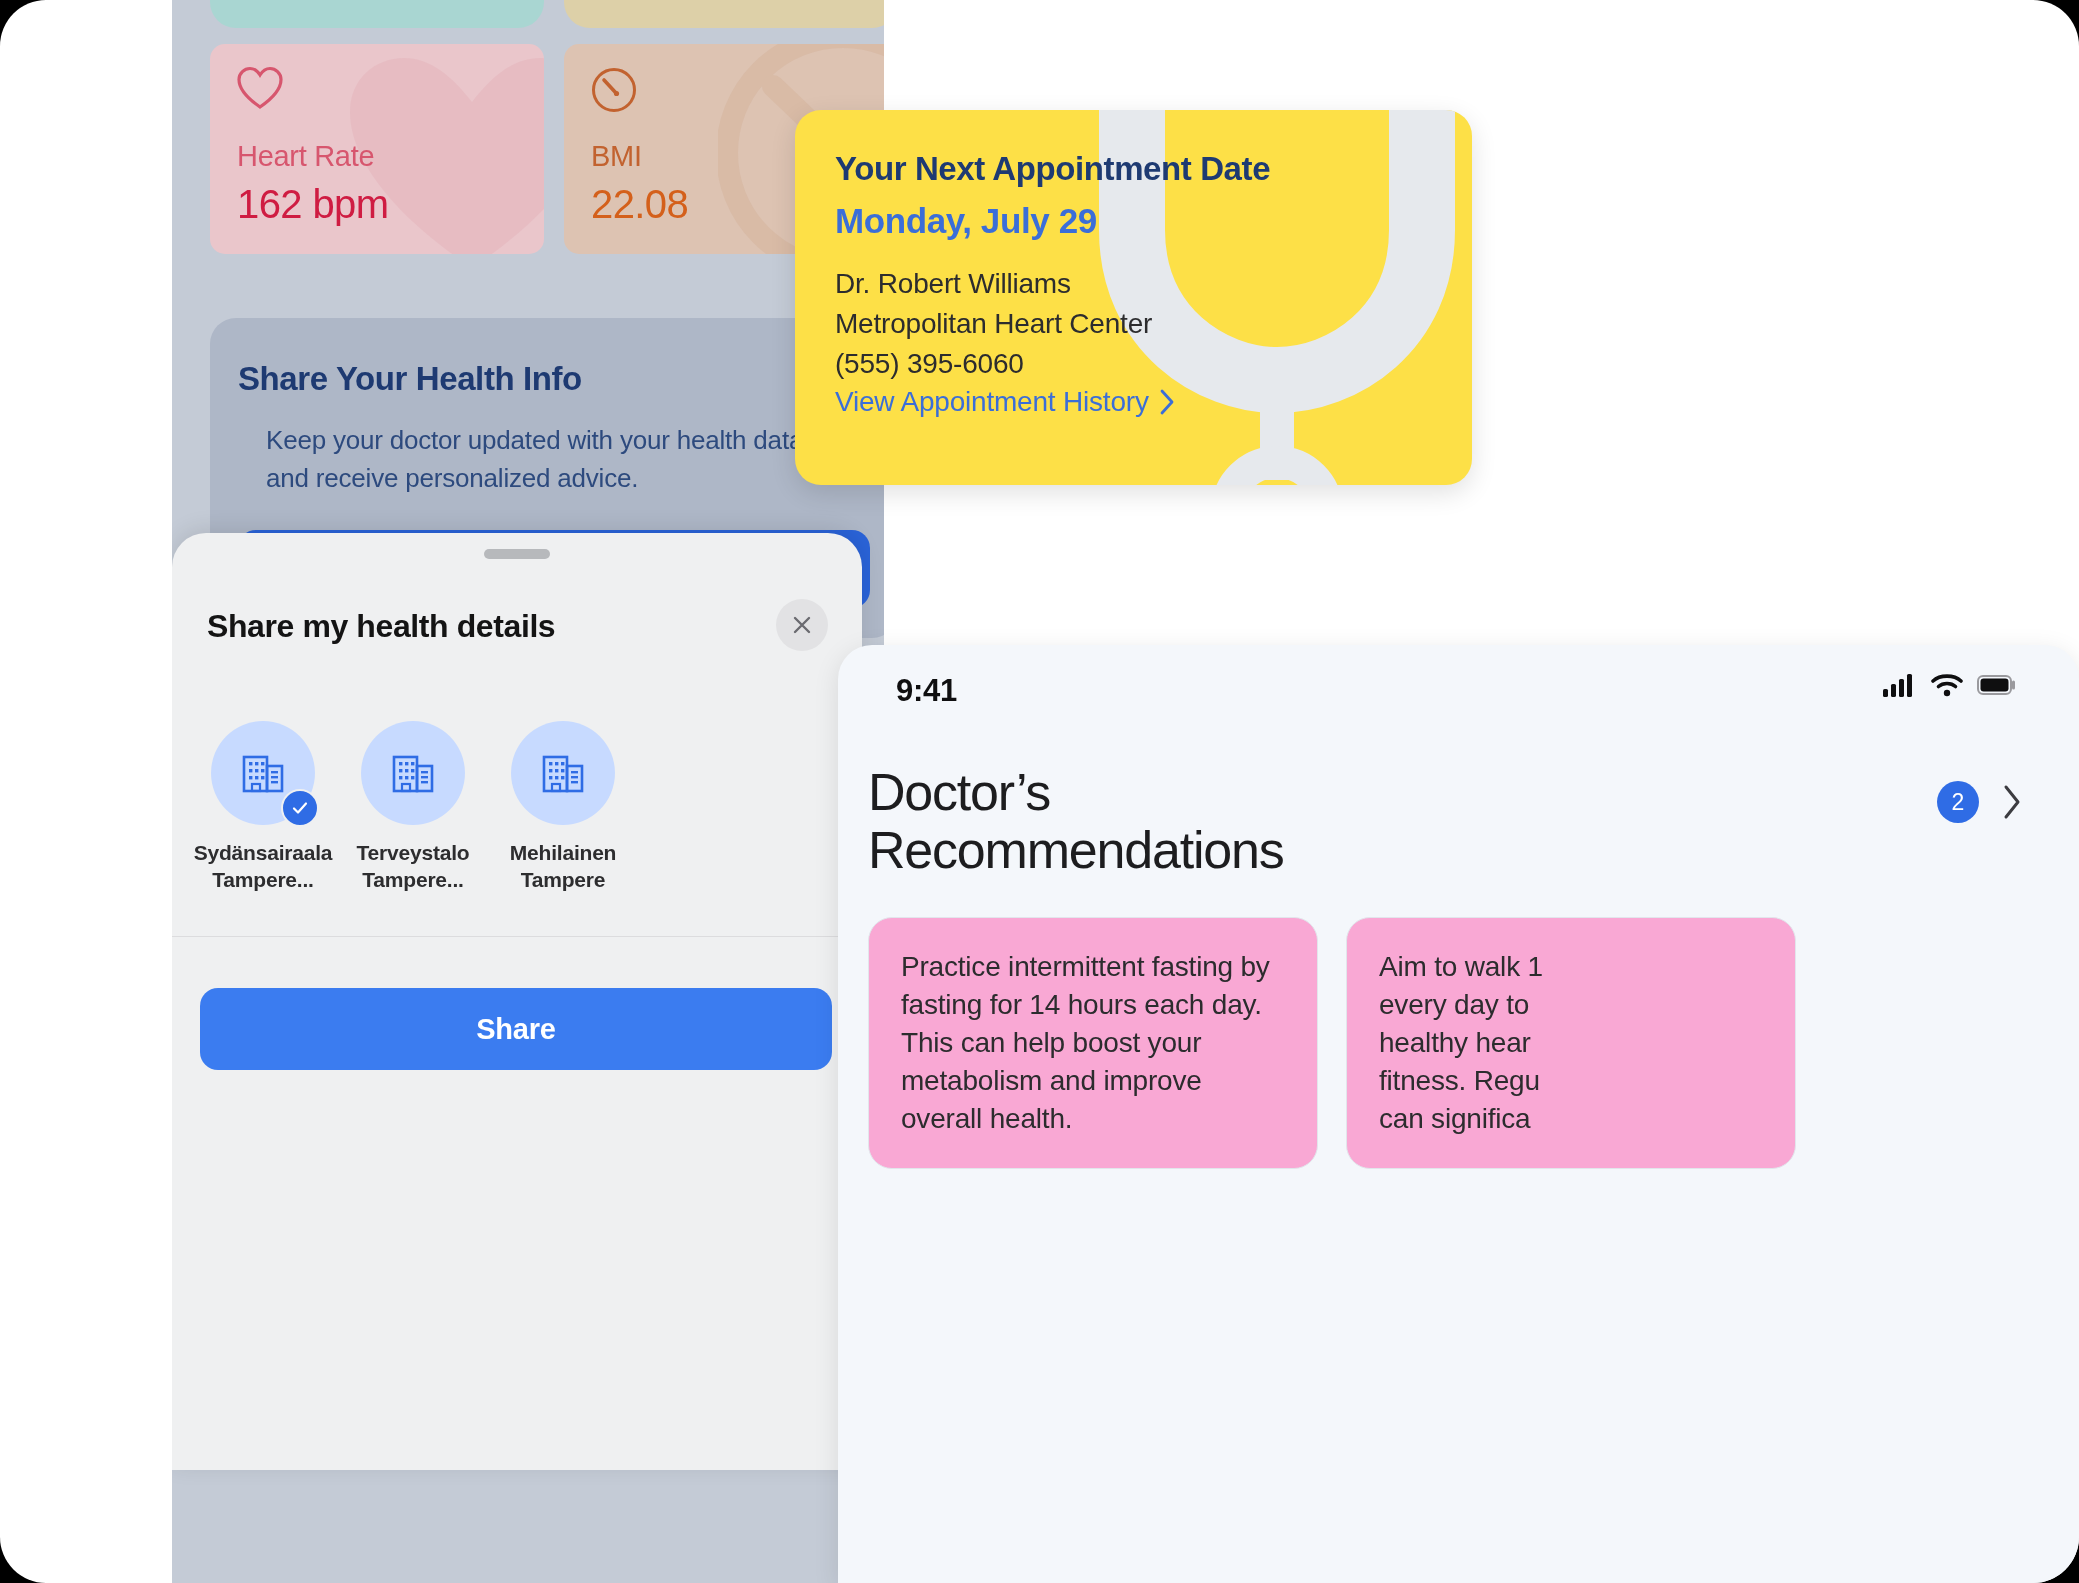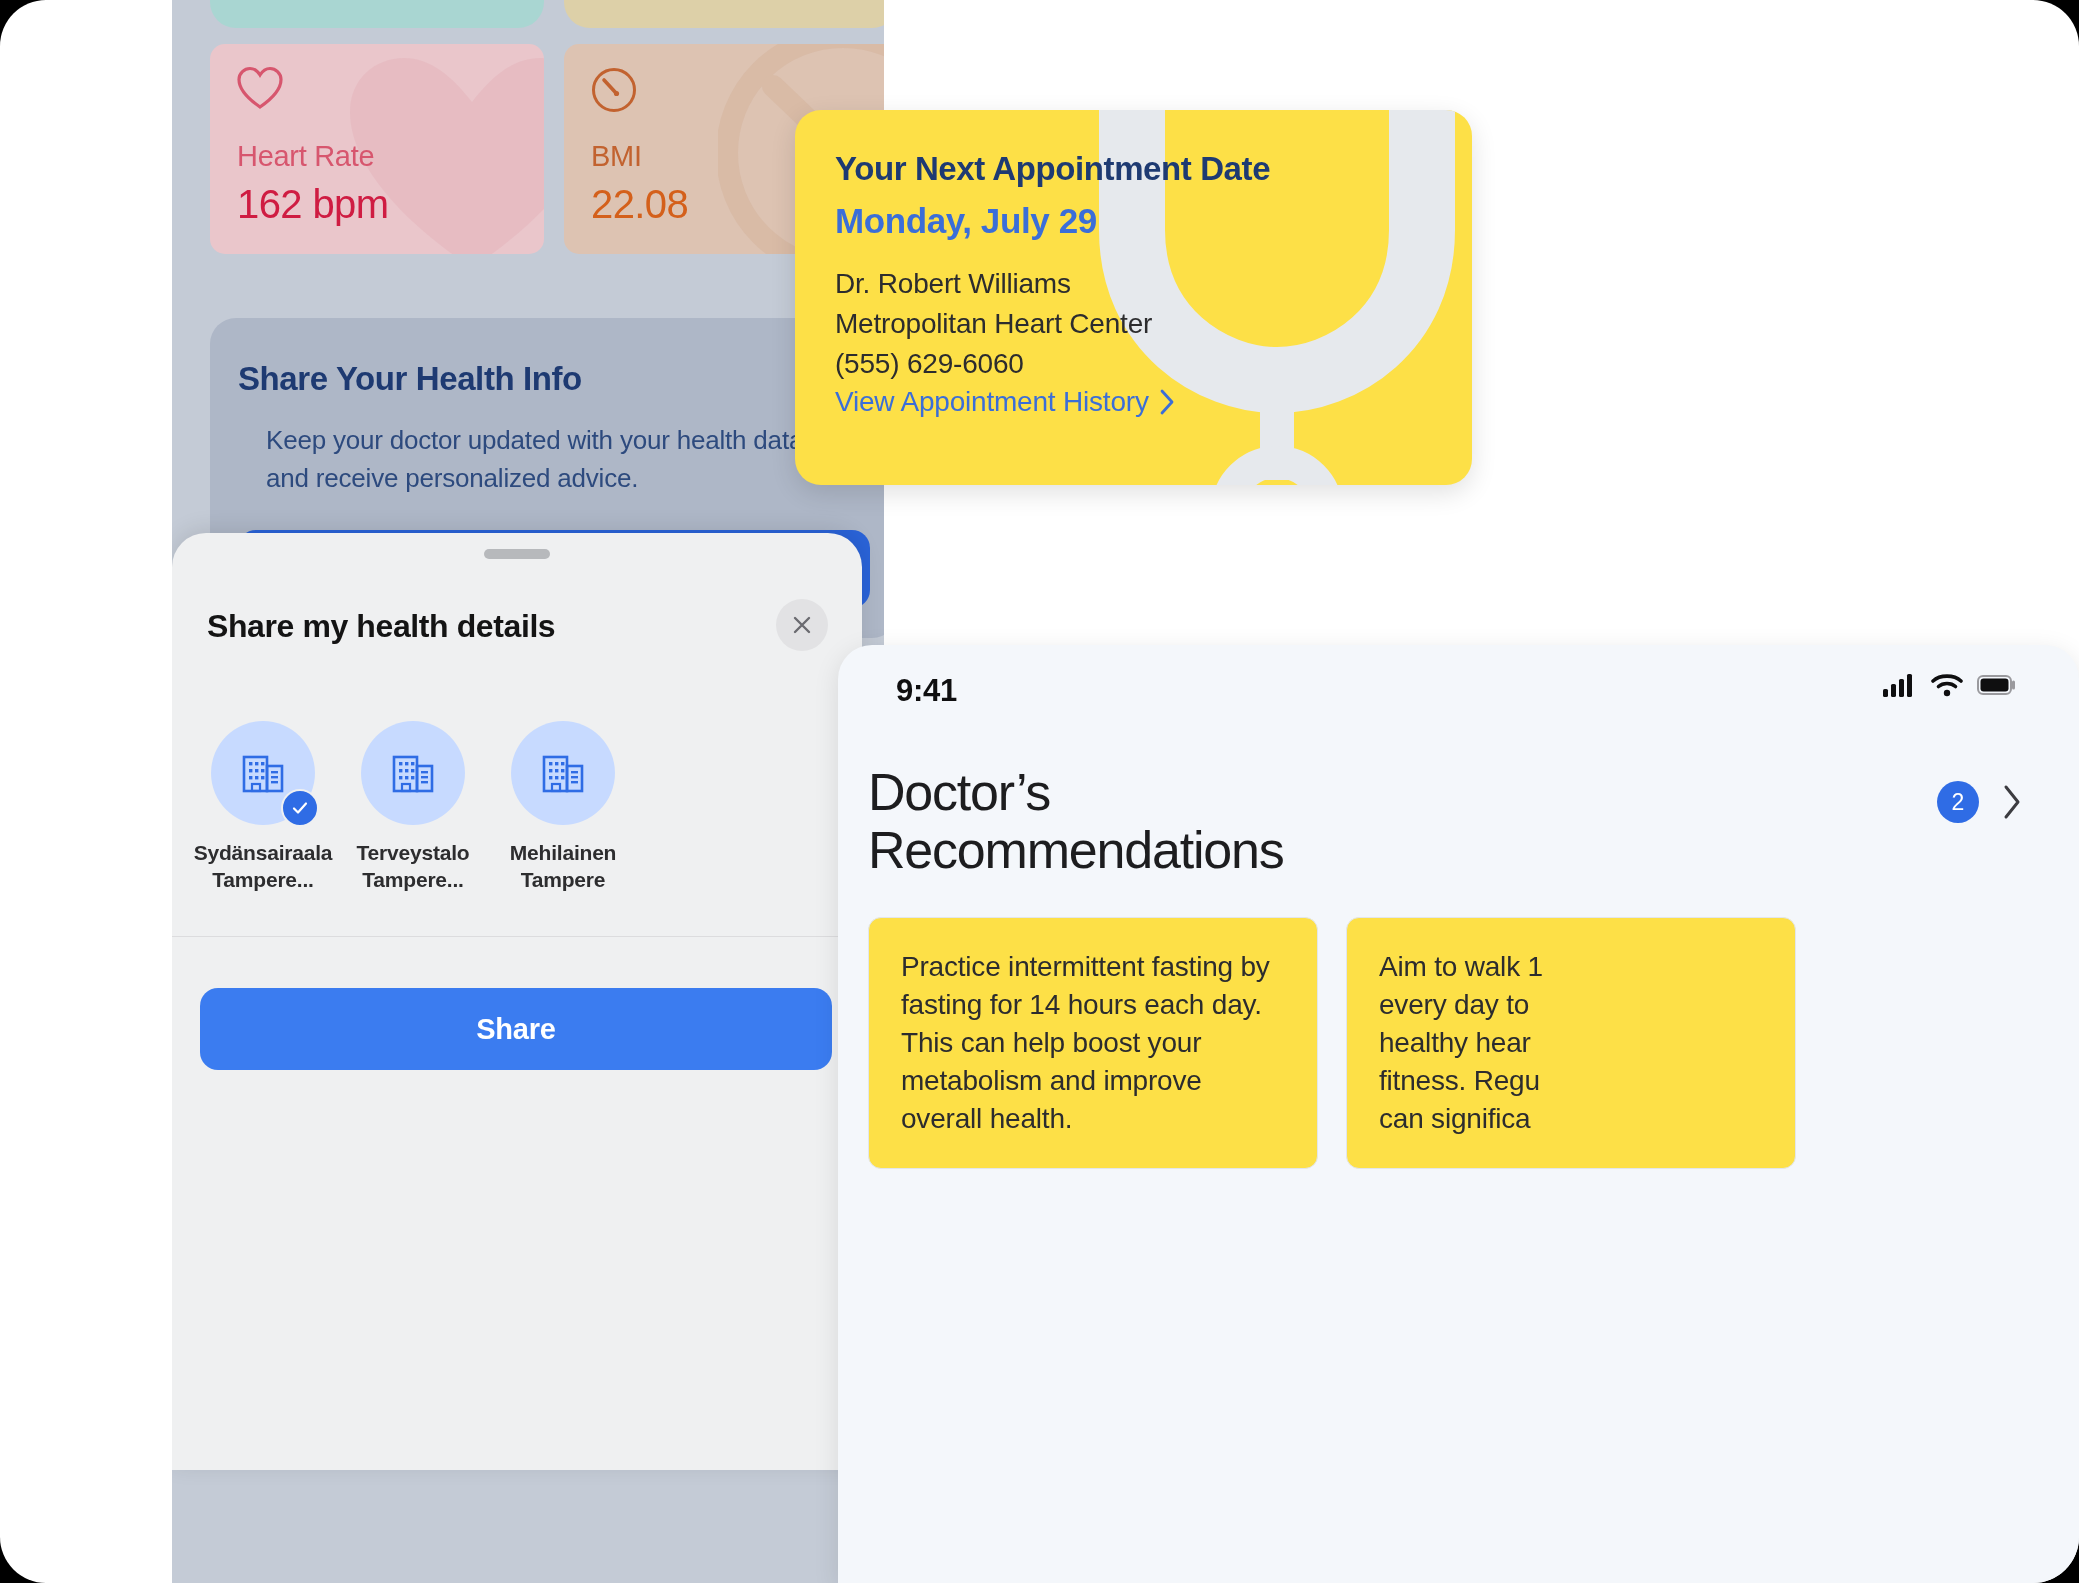--- a/index.html
+++ b/index.html
@@ -251,23 +251,23 @@
     display: flex; align-items: center; justify-content: center;
     font-size: 23px; font-weight: 500;
   }
 
   #rec-cards {
     position: absolute; left: 30px; top: 272px;
     display: flex; gap: 28px;
   }
   .rec-card {
     width: 450px; min-height: 230px;
-    background: #fde047;
+    background: #f9a8d4;
     border: 1px solid #e2e6ec;
-    border-radius: 13px;
+    border-radius: 24px;
     padding: 30px 32px;
     font-size: 28px; line-height: 1.36; color: #2c2c2e;
     letter-spacing: -0.2px;
     overflow: hidden;
     white-space: pre-wrap;
   }
 </style>
 </head>
 <body>
 
@@ -415,21 +415,21 @@
   <div id="appointment-card">
     <svg id="stethoscope-watermark" width="430" height="470" viewBox="0 0 430 470">
       <path d="M70 10 L70 150 C70 250 150 300 215 300 C280 300 360 250 360 150 L360 10" fill="none" stroke="#e6e9ed" stroke-width="66" stroke-linecap="round"></path>
       <path d="M215 300 L215 400" fill="none" stroke="#e6e9ed" stroke-width="34"></path>
       <circle cx="215" cy="432" r="50" fill="none" stroke="#e6e9ed" stroke-width="32"></circle>
     </svg>
     <div id="appt-heading">Your Next Appointment Date</div>
     <div id="appt-date">Monday, July 29</div>
     <div class="appt-detail" id="appt-doctor">Dr. Robert Williams</div>
     <div class="appt-detail" id="appt-clinic">Metropolitan Heart Center</div>
-    <div class="appt-detail" id="appt-phone">(555) 629-6060</div>
+    <div class="appt-detail" id="appt-phone">(555) 395-6060</div>
     <div id="appt-history-link">
       <span>View Appointment History</span>
       <svg width="17" height="28" viewBox="0 0 17 28">
         <path d="M3 3 L13 14 L3 25" fill="none" stroke="#3b6ed8" stroke-width="2.8" stroke-linecap="round" stroke-linejoin="round"></path>
       </svg>
     </div>
   </div>
 
   <div id="rec-phone">
 

